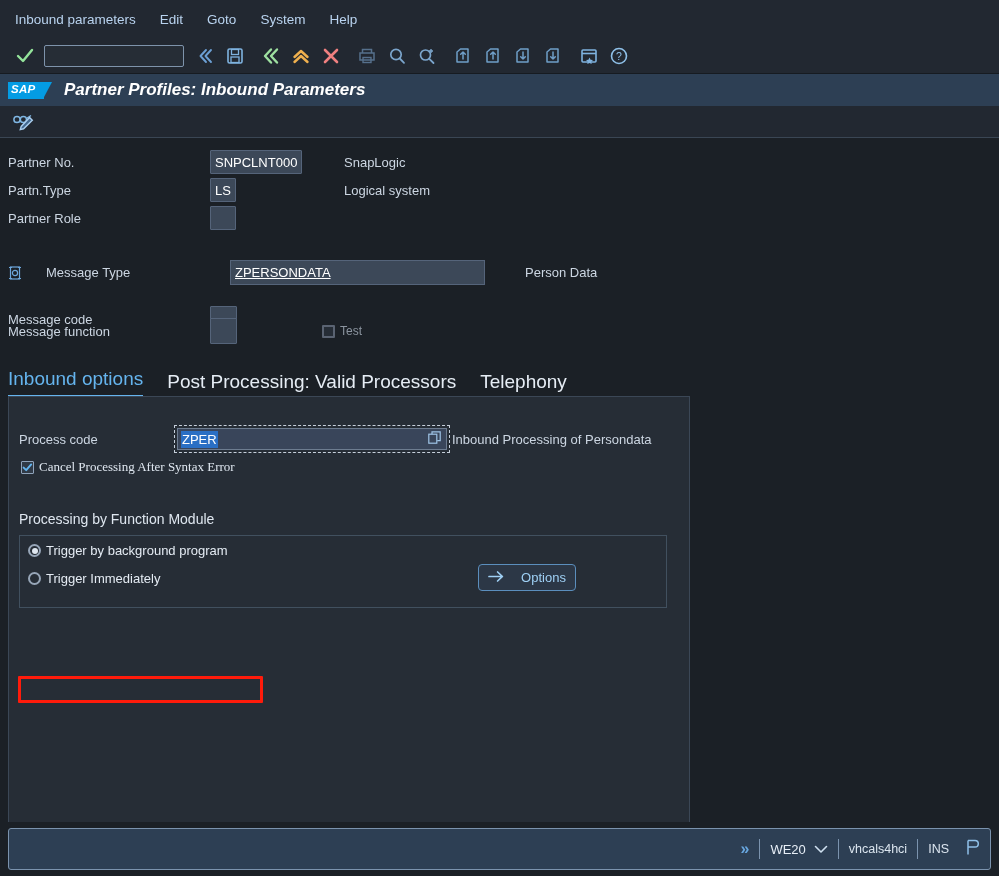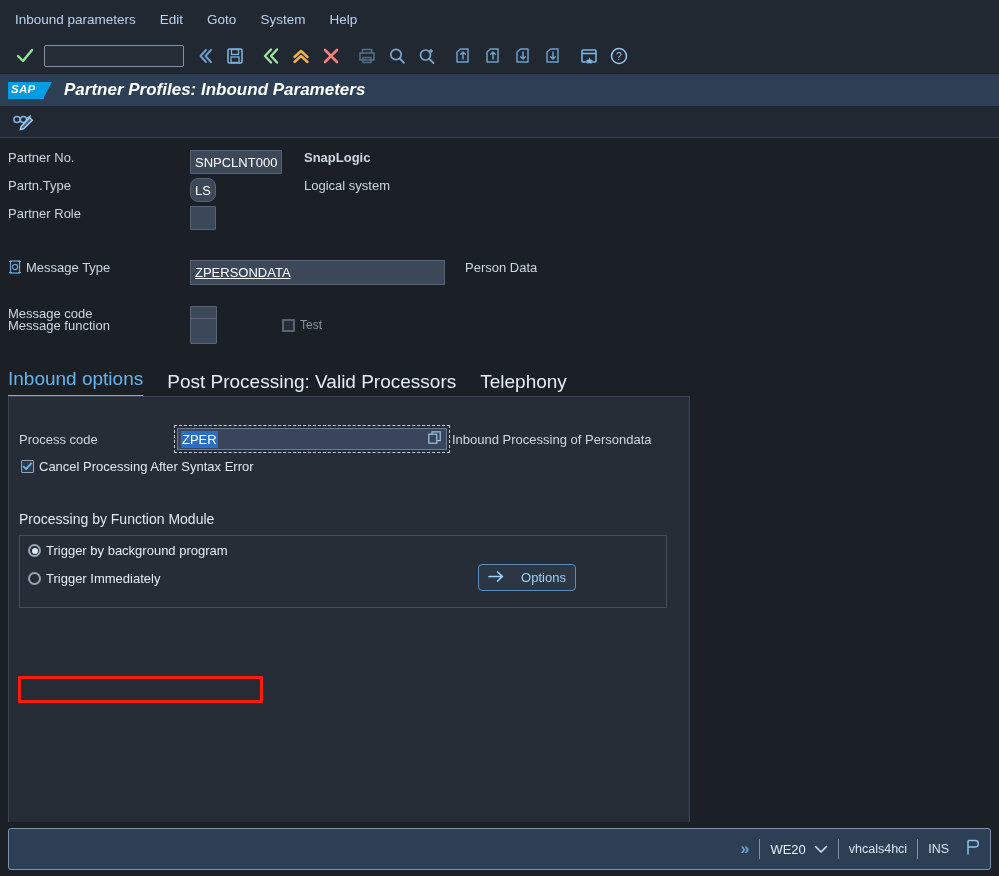--- a/index.html
+++ b/index.html
@@ -77,21 +77,21 @@
     background: #222831; border-bottom: 1px solid #3a4654;
     display: flex; align-items: center; padding-left: 8px;
   }
 
   
   .canvas {
     position: absolute; top: 138px; left: 0; width: 999px; height: 682px;
     background: #1b2026;
   }
 
-  .field-row { position: absolute; display: flex; align-items: flex-start; }
+  .field-row { position: absolute; display: flex; align-items: center; gap: 20px; }
   .flabel { color: #ccd6e2; font-size: 13px; white-space: nowrap; }
   .finput {
     background: #3c4858; border: 1px solid #55647a;
     color: #ffffff; font-size: 13px; height: 24px;
     padding: 0 4px; outline: none; border-radius: 1px;
     font-family: "Liberation Sans", sans-serif;
   }
   .fdesc { color: #ccd6e2; font-size: 13px; white-space: nowrap; }
 
   .msg-input {
@@ -148,21 +148,21 @@
     color: #ccd6e2; font-size: 13px; margin-left: 2px; white-space: nowrap;
   }
 
   .cb-checked {
     width: 13px; height: 13px; border: 1px solid #8fa3bb;
     background: #303a47; display: inline-flex; align-items: center;
     justify-content: center; vertical-align: middle; margin-right: 5px;
     border-radius: 1px; flex: 0 0 auto;
   }
   .cbrow { position: absolute; left: 12px; top: 62px; display: flex; align-items: center; cursor: pointer; }
-  .cbrow .lbl { color: #dfe7f0; font-size: 13px; }
+  .cbrow .lbl { color: #dfe7f0; font-size: 13px; font-family: Liberation Serif, serif; }
 
   .grouptitle {
     position: absolute; left: 10px; top: 114px;
     color: #dfe7f0; font-size: 14px;
   }
   .groupbox {
     position: absolute; left: 10px; top: 138px; width: 648px; height: 73px;
     border: 1px solid #41505f; background: #262d36;
   }
 
@@ -336,26 +336,26 @@
         <path d="M18.6 6.4 L21.3 9.2 L12.6 17.8 L9.3 18.6 L10.2 15.4 Z" stroke="#a9cdee" stroke-width="1.4" fill="#43688f"></path>
       </svg>
     </div>
   </div>
 
   <div class="canvas">
 
     <div class="field-row" style="left:8px; top:12px;">
       <div class="flabel" style="width:182px;">Partner No.</div>
       <input class="finput" style="width: 92px;" value="SNPCLNT000">
-      <div class="fdesc" style="margin-left:22px;font-weight:bold;">SnapLogic</div>
+      <div class="fdesc" style="margin-left:22px;">SnapLogic</div>
     </div>
 
     <div class="field-row" style="left:8px; top:40px;">
       <div class="flabel" style="width:182px;">Partn.Type</div>
-      <input class="finput" style="width: 26px; border-radius: 8px;" value="LS">
+      <input class="finput" style="width: 26px;" value="LS">
       <div class="fdesc" style="margin-left:88px;">Logical system</div>
     </div>
 
     <div class="field-row" style="left:8px; top:68px;">
       <div class="flabel" style="width:182px;">Partner Role</div>
       <input class="finput" style="width: 26px;" value="">
     </div>
 
     <div class="field-row" style="left:8px; top:122px;">
       <div style="width:18px; display:flex; align-items:center;">

